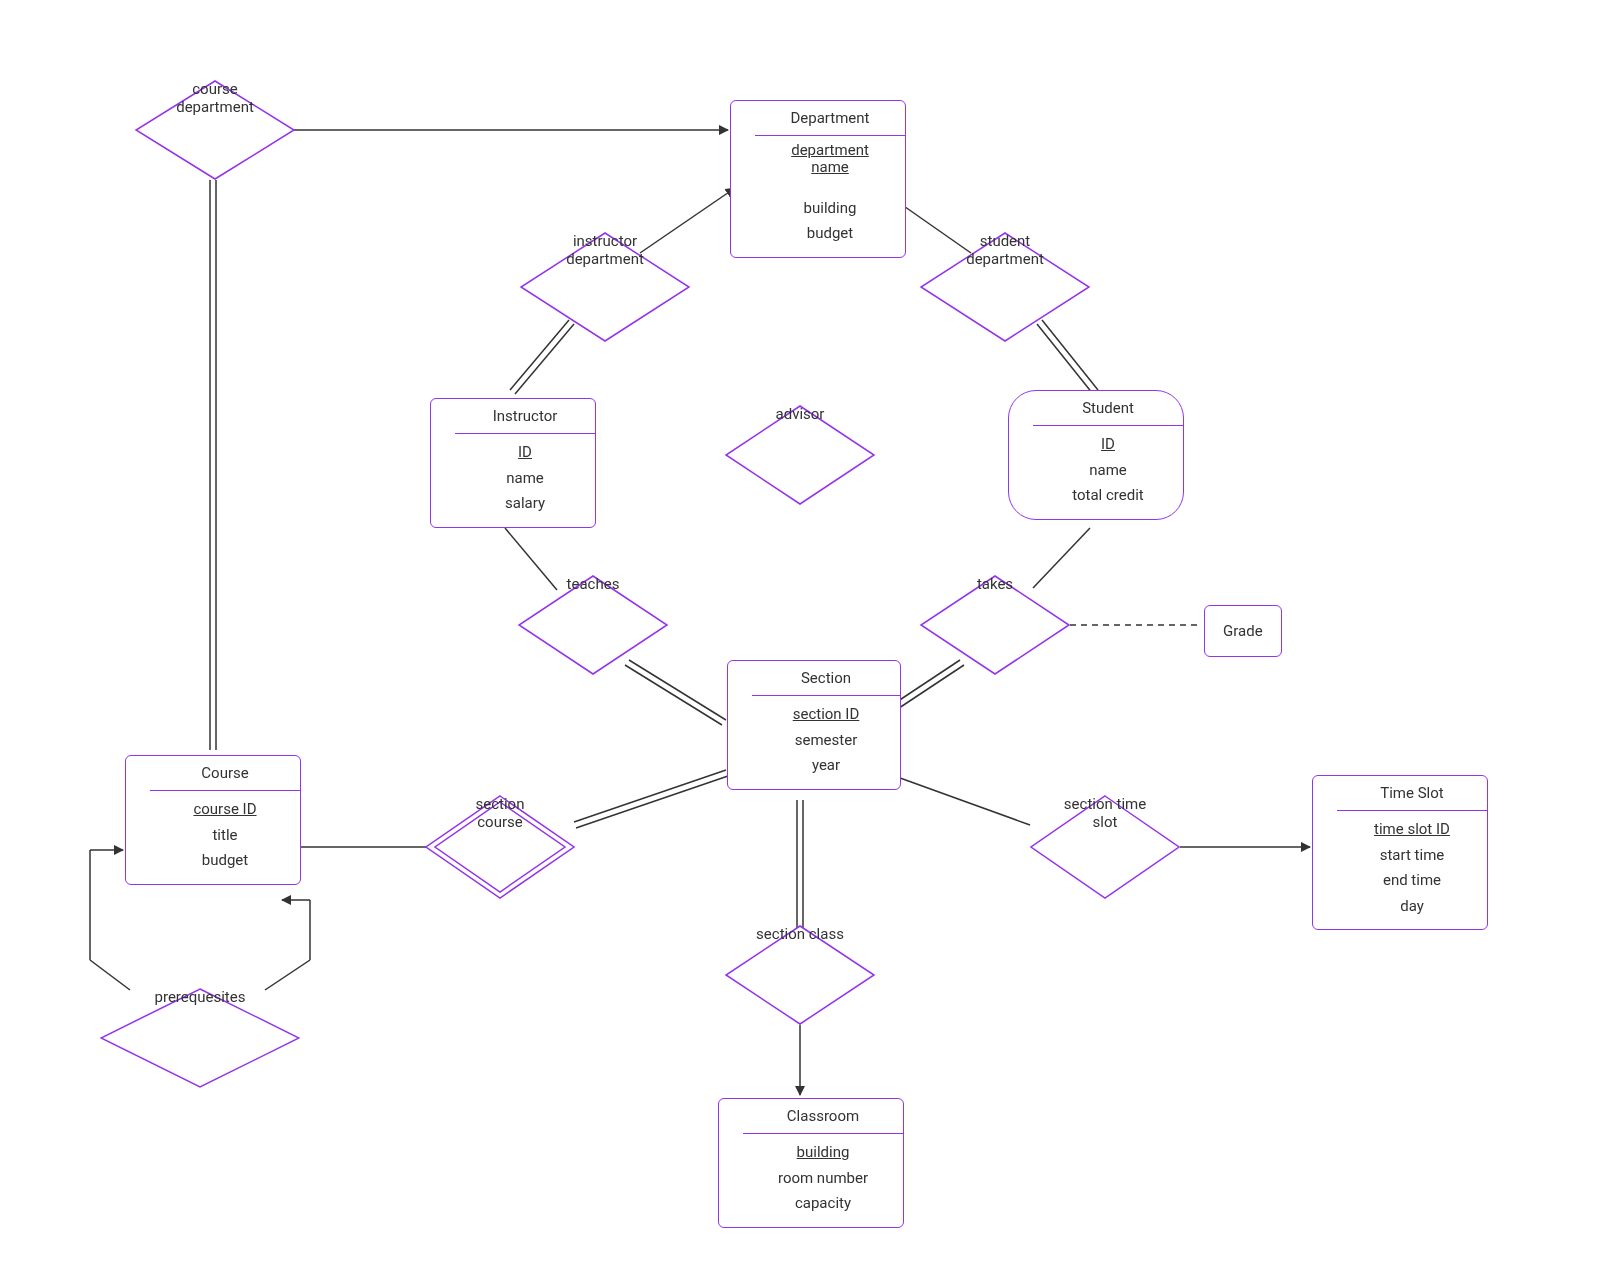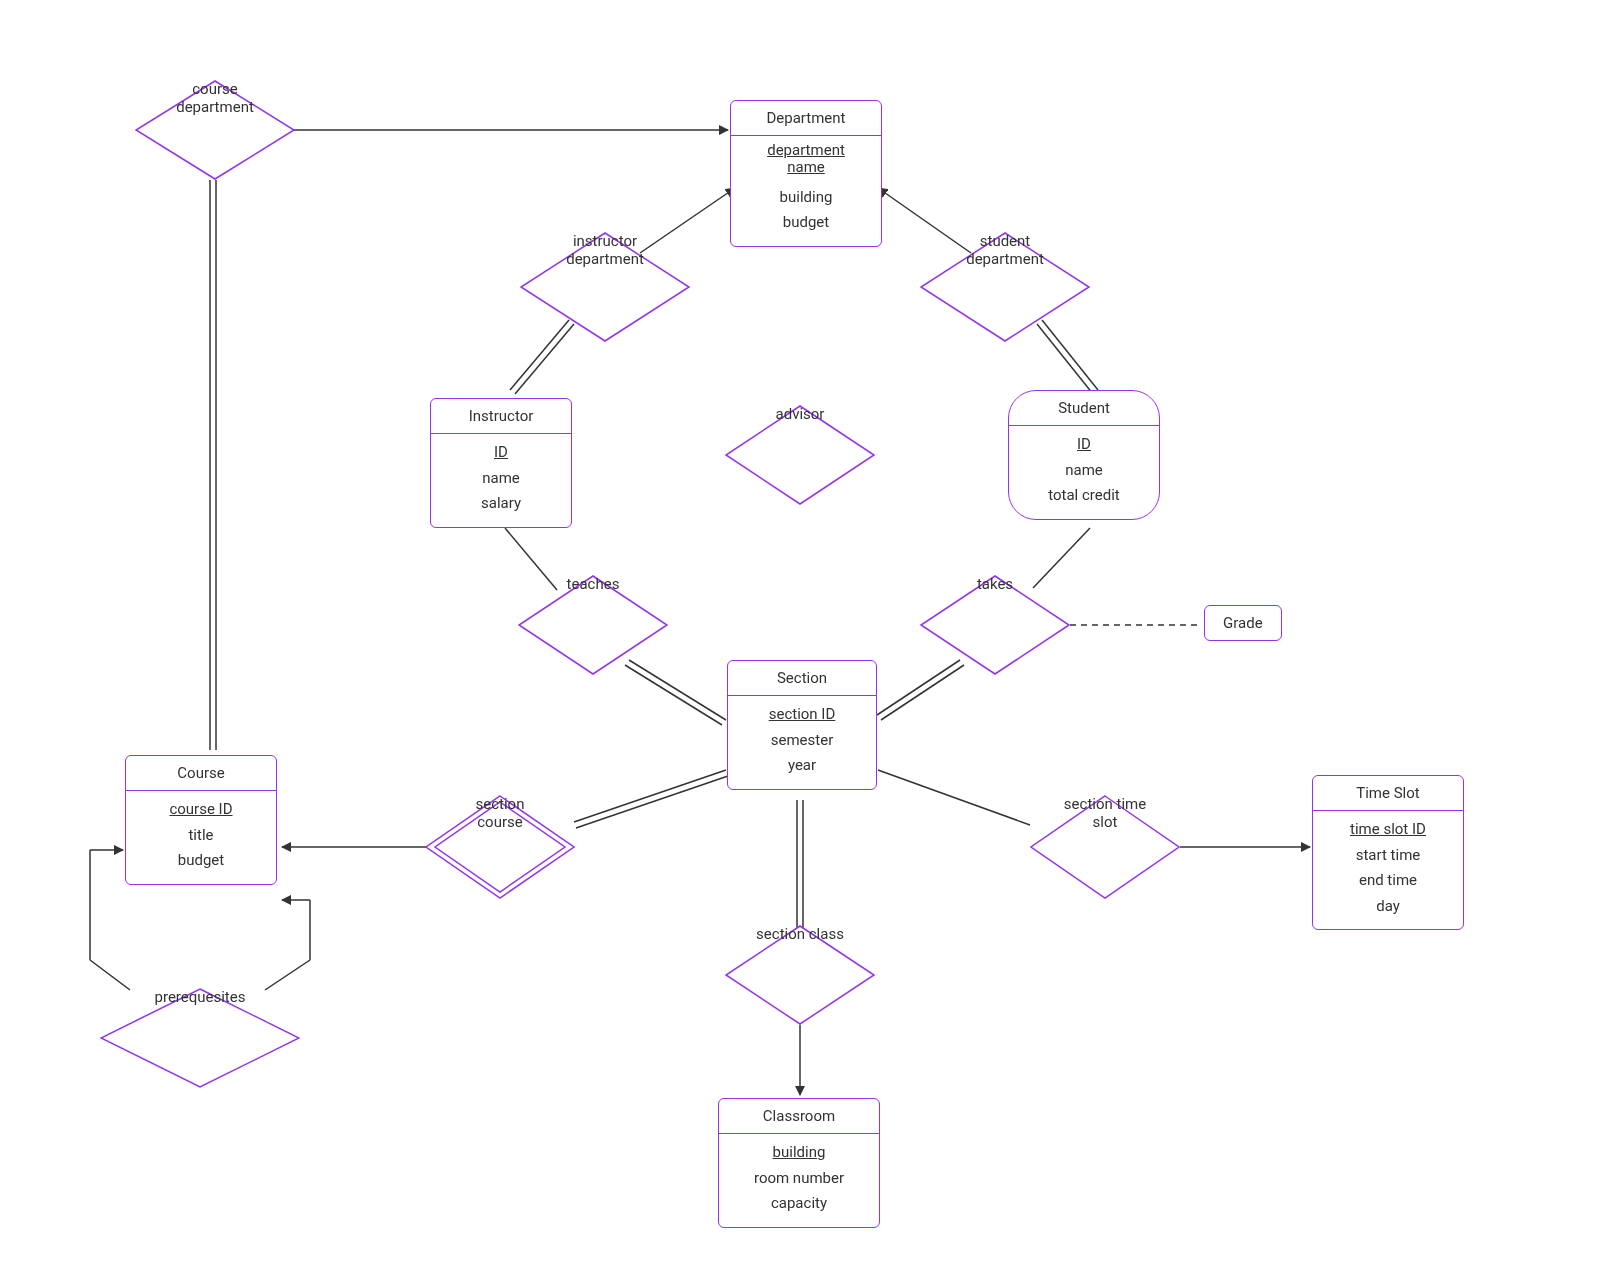--- a/index.html
+++ b/index.html
@@ -12,20 +12,21 @@
     font-size: 15px;
     position: relative;
   }
   svg { position: absolute; top: 0; left: 0; }
   .entity {
     position: absolute;
     border: 1.5px solid #9333ea;
     border-radius: 6px;
     background: #ffffff;
     text-align: center;
+    padding-left: 24px;
   }
   .entity .title {
     padding: 8px 18px 8px 18px;
     border-bottom: 1.5px solid #9333ea;
   }
   .entity .attrs {
     padding: 6px 18px 10px 18px;
     line-height: 1.7;
   }
   .key { text-decoration: underline; }
@@ -41,21 +42,21 @@
   .diamond .label {
     position: relative;
     z-index: 2;
     padding: 0 4px;
   }
   .smallbox {
     position: absolute;
     border: 1.5px solid #9333ea;
     border-radius: 6px;
     background: #fff;
-    padding: 8px 18px;
+    padding: 16px 18px;
     text-align: center;
   }
 </style>
 </head>
 <body>
 
 <svg width="1600" height="1280">
   <defs>
     <marker id="arrow" viewBox="0 0 10 10" refX="9" refY="5" markerWidth="7" markerHeight="7" orient="auto-start-reverse">
       <path d="M 0 0 L 10 5 L 0 10 z" fill="#333"></path>
@@ -107,21 +108,21 @@
   <line x1="90" y1="960" x2="90" y2="850" stroke="#333" stroke-width="1.5"></line>
   <line x1="90" y1="850" x2="123" y2="850" stroke="#333" stroke-width="1.5" marker-end="url(#arrow)"></line>
   <line x1="265" y1="990" x2="310" y2="960" stroke="#333" stroke-width="1.5"></line>
   <line x1="310" y1="960" x2="310" y2="900" stroke="#333" stroke-width="1.5"></line>
   <line x1="310" y1="900" x2="282" y2="900" stroke="#333" stroke-width="1.5" marker-end="url(#arrow)"></line>
 </svg>
 
 <div class="entity" style="left:730px; top:100px; width:150px;">
   <div class="title">Department</div>
   <div class="attrs">
-    <div class="key" style="line-height:1.15;margin-bottom:8px;">department name</div>
+    <div class="key" style="line-height:1.15;margin-bottom:19px;">department name</div>
     <div>building</div>
     <div>budget</div>
   </div>
 </div>
 
 <div class="entity" style="left:430px; top:390px; width:140px;margin-top:8px;">
   <div class="title">Instructor</div>
   <div class="attrs">
     <div class="key">ID</div>
     <div>name</div>

